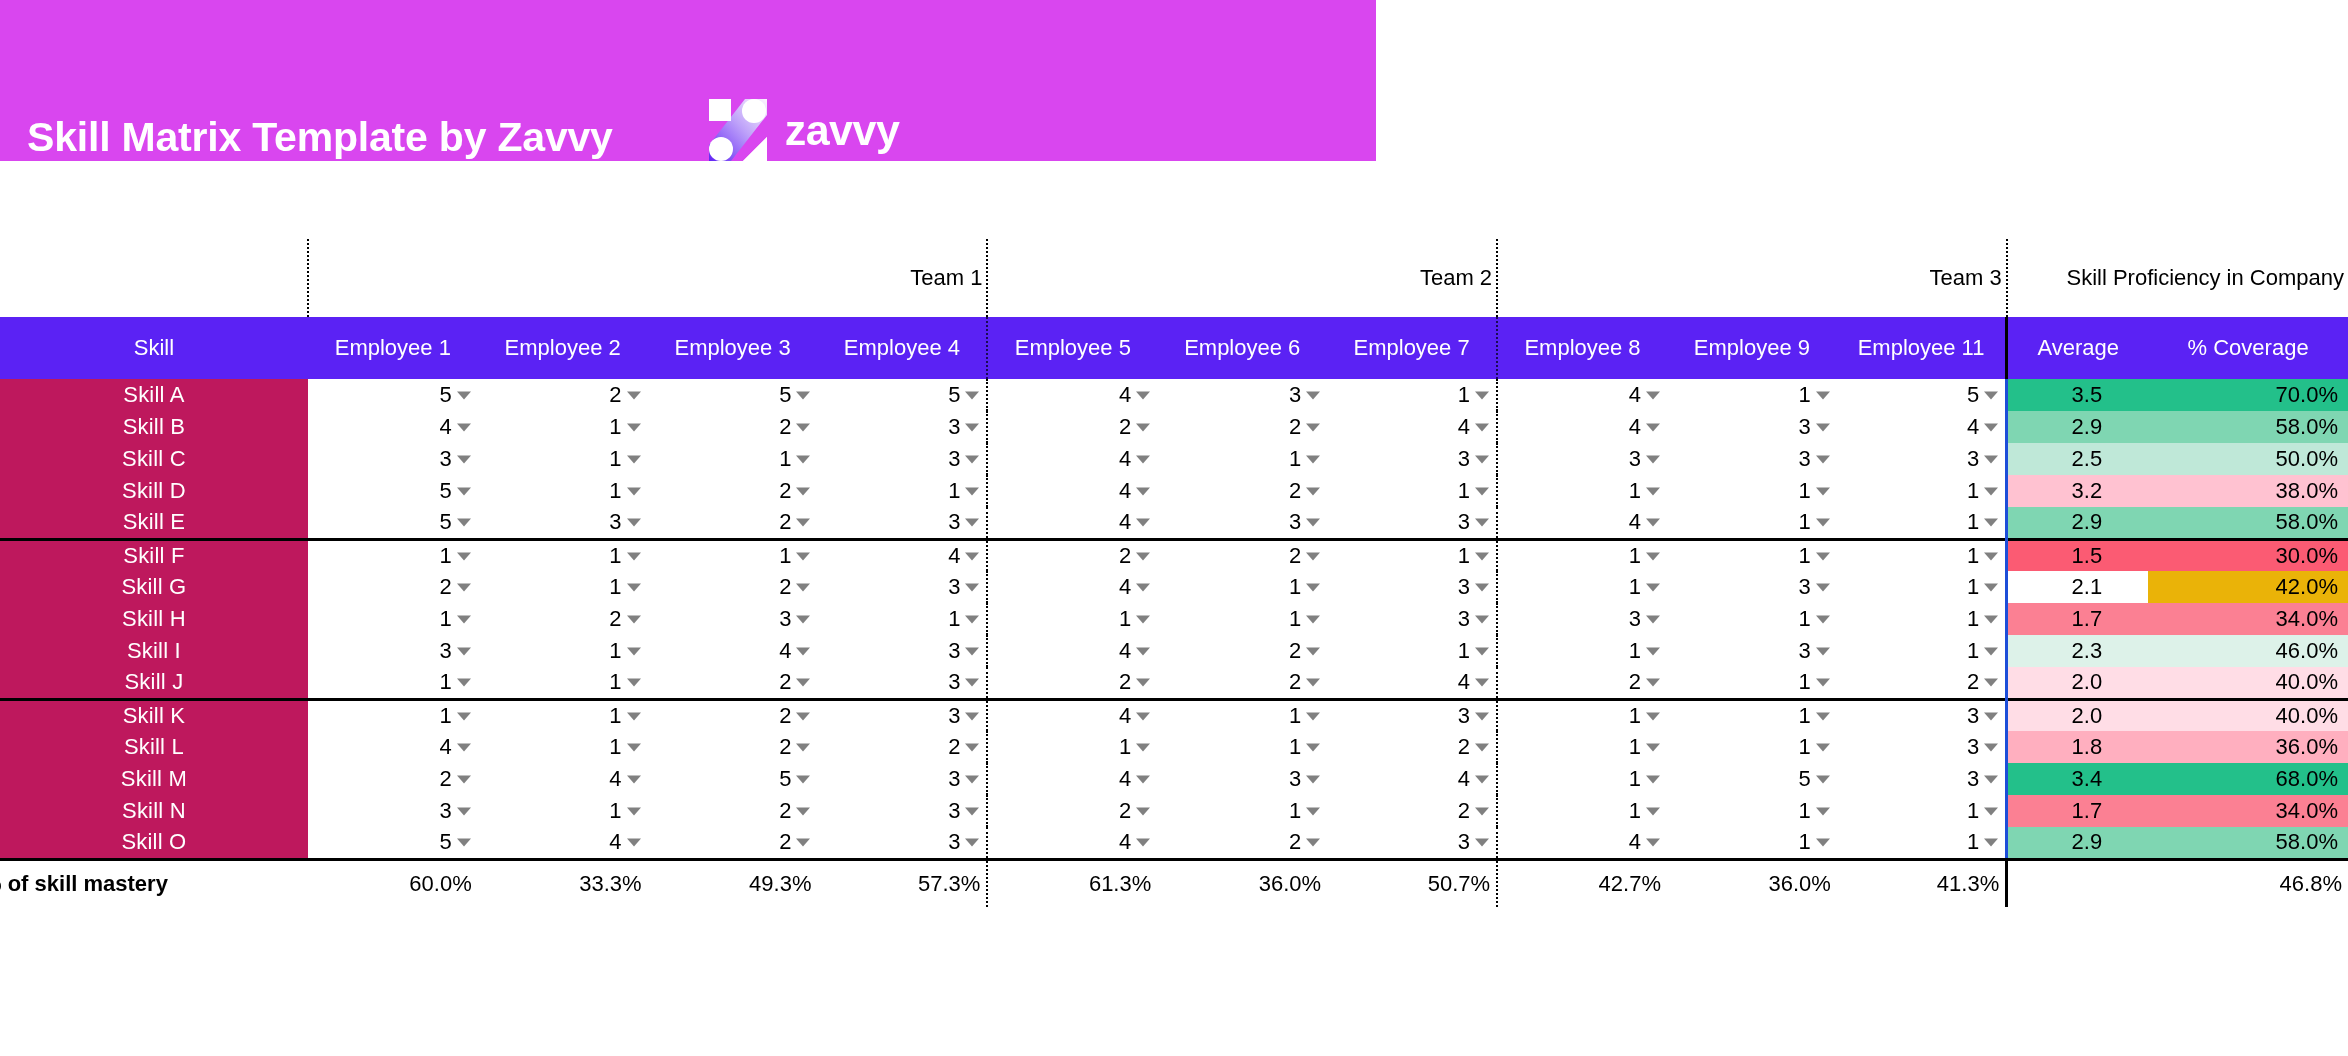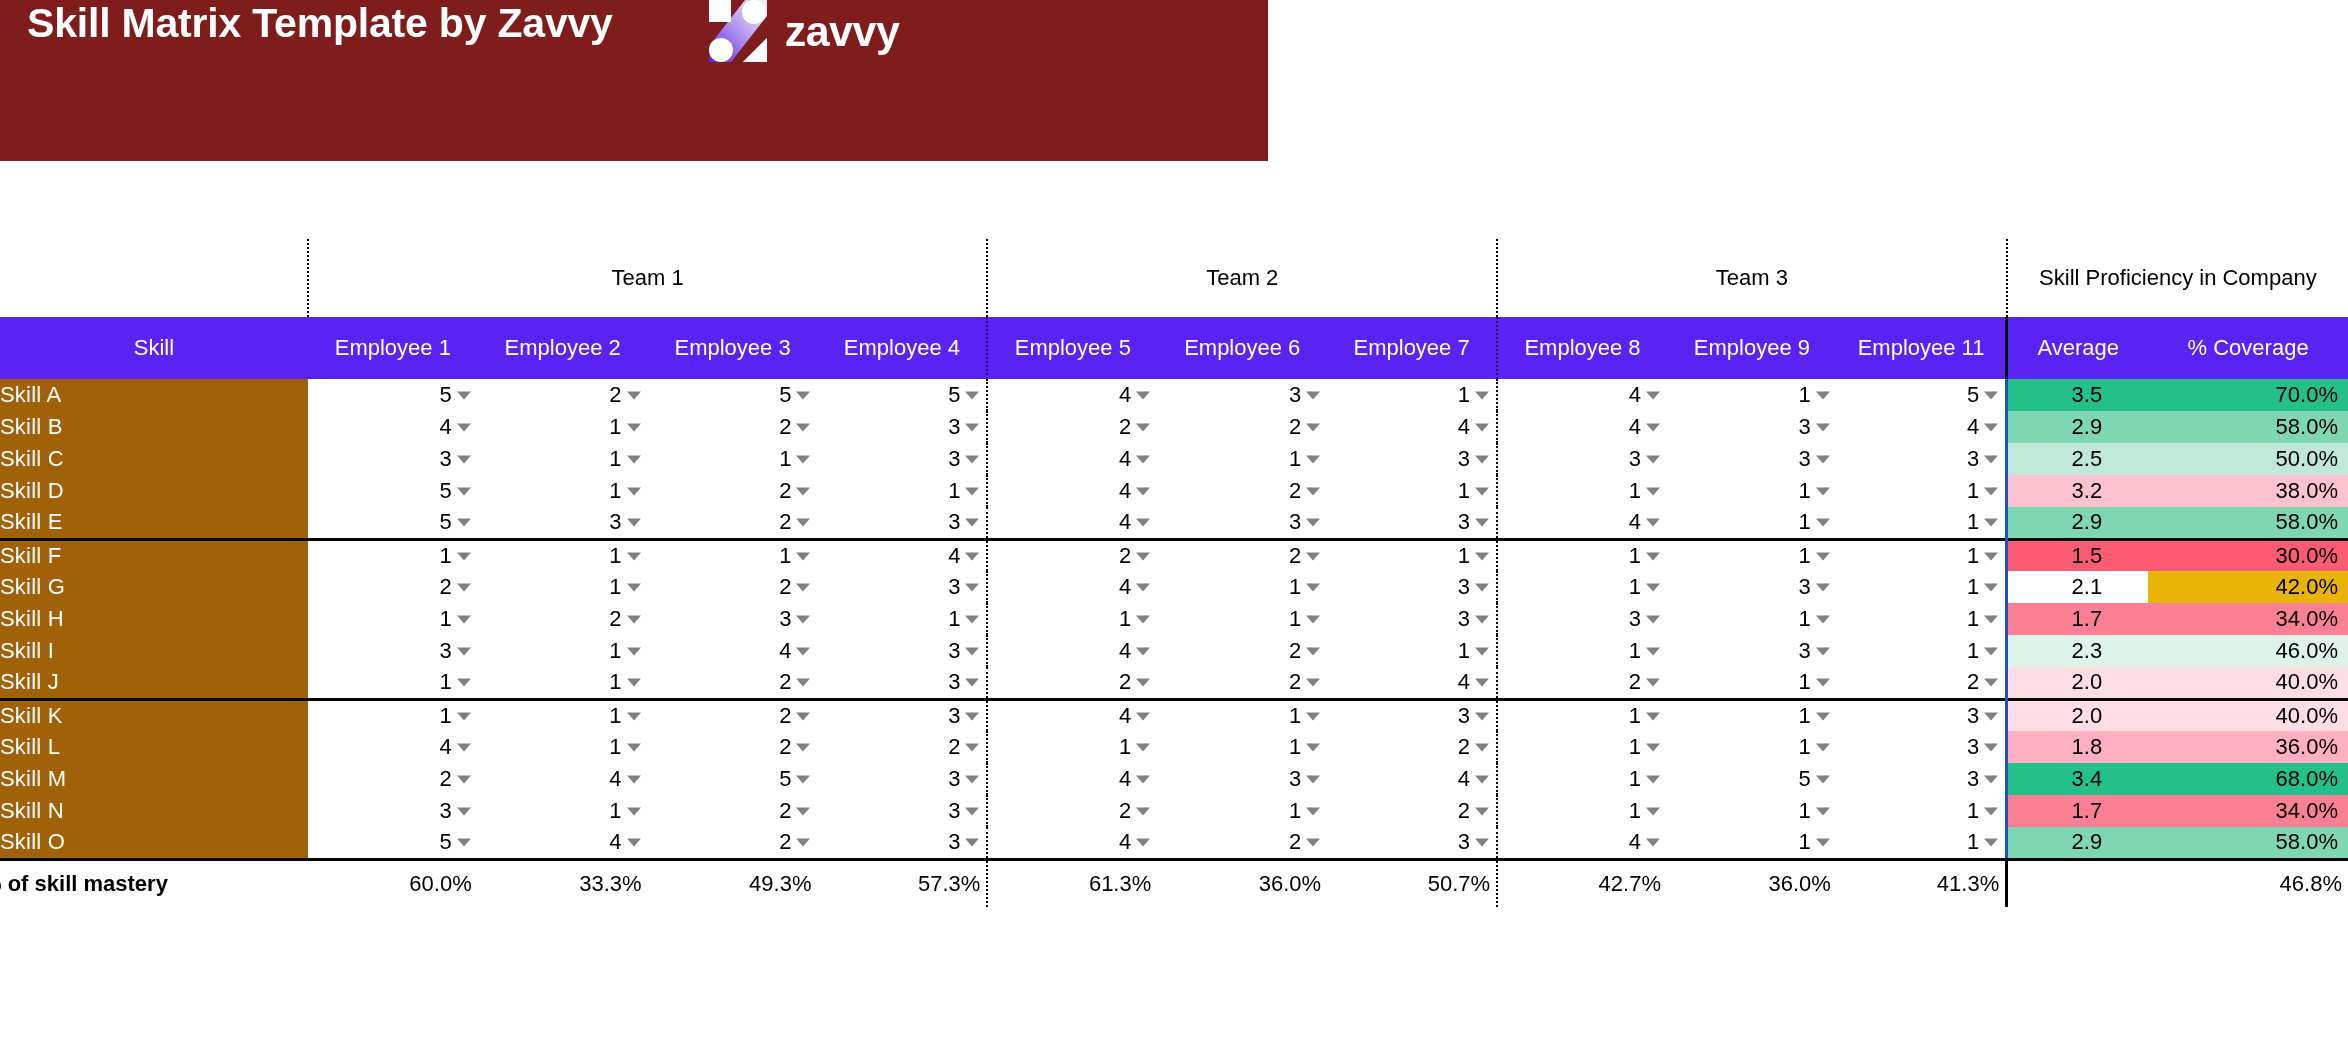--- a/index.html
+++ b/index.html
@@ -5,25 +5,25 @@
   * { box-sizing: border-box; margin: 0; padding: 0; }
   html, body {
     width: 2348px; height: 1056px;
     background: #ffffff;
     font-family: "Liberation Sans", sans-serif;
     overflow: hidden;
   }
 
   
   .banner {
-    width: 1268px;
+    width: 1376px;
     height: 161px;
-    background: #7f1d1d;
+    background: #d946ef;
     display: flex;
-    align-items: flex-start;
+    align-items: flex-end;
     position: relative;
   }
   .banner-title {
     color: #ffffff;
     font-size: 41px;
     font-weight: bold;
     letter-spacing: -0.2px;
     margin-left: 27px;
     white-space: nowrap;
   }
@@ -56,21 +56,21 @@
     table-layout: fixed;
   }
   table.grid col.c-skill   { width: 222px; }
   table.grid col.c-emp     { width: 122.5px; }
   table.grid col.c-avg     { width: 102px; }
   table.grid col.c-cov     { width: 144px; }
 
   
   tr.team-row td {
     height: 78px;
-    text-align: center;
+    text-align: right;
     vertical-align: middle;
     font-size: 22px;
     color: #000;
     background: #ffffff;
     line-height: 1.22;
     padding: 0 4px;
   }
   td.dash-left  { border-left: 2px dotted #000; }
 
   
@@ -82,22 +82,23 @@
     text-align: center;
     vertical-align: middle;
     white-space: nowrap;
   }
   tr.head-row td.dash-left { border-left: 2px dotted #1b0a55; }
   tr.head-row td.hard-left { border-left: 3px solid #000; }
 
   
   tr.data-row td { height: 32px; vertical-align: middle; }
   td.skill-name {
-    background: #a16207;
+    background: #be185d;
     color: #ffffff;
+    text-align: center;
     font-size: 22px;
     letter-spacing: 0.2px;
   }
   td.val {
     background: #ffffff;
     text-align: right;
     padding-right: 26px;
     font-size: 22px;
     position: relative;
     color: #000;

